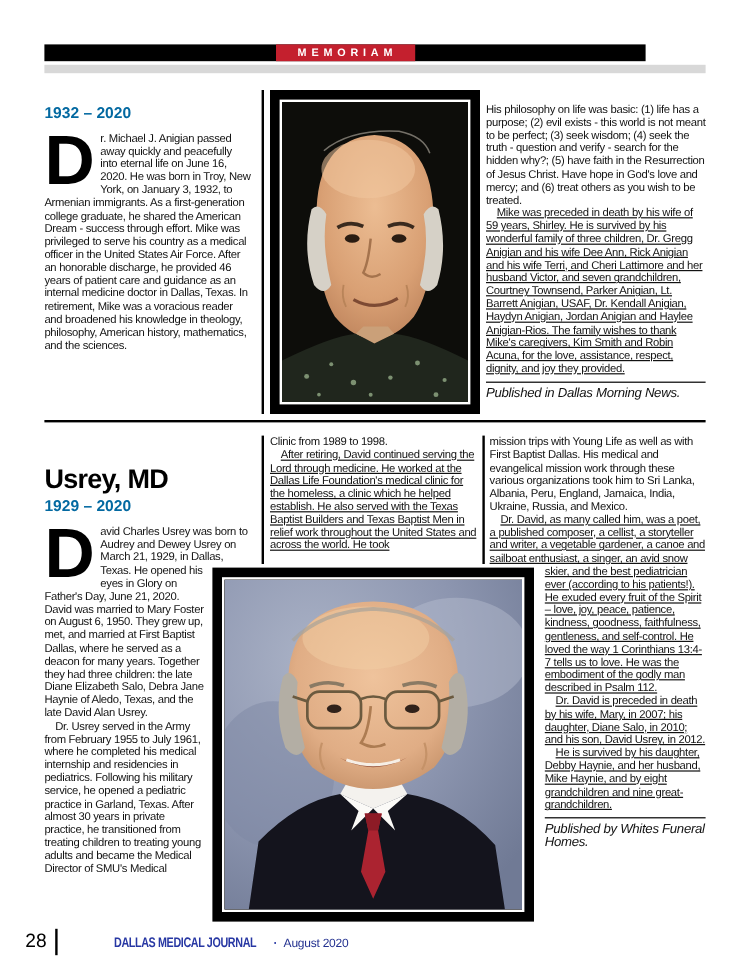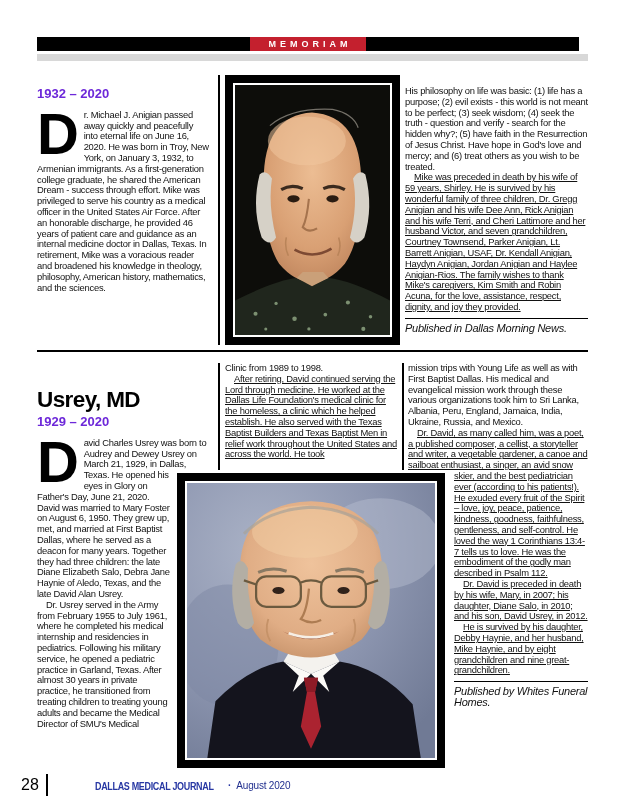--- a/index.html
+++ b/index.html
@@ -1,30 +1,30 @@
 <!DOCTYPE html>
 <html><head>
 <meta charset="utf-8">
 <style>
   html,body{margin:0;padding:0;background:#ffffff;}
   body{width:625px;height:808px;position:relative;overflow:hidden;
        font-family:"Liberation Sans", sans-serif;color:#121212;}
   .abs{position:absolute;}
 
   
-  .bar-black{left:37px;top:37px;width:542px;height:14px;background:#000;}
+  .bar-black{left:37px;top:37px;width:501px;height:14px;background:#000;}
   .memoriam-badge{left:50%;top:0;transform:translateX(-50%);width:116px;height:14px;
     background:#C4202E;color:#fff;font-size:9px;font-weight:bold;line-height:14px;
     text-align:center;letter-spacing:4px;text-indent:4px;}
   .bar-gray{left:37px;top:54px;width:551px;height:7px;background:#d8d8d8;}
 
   
   .col{position:absolute;font-size:9.4px;line-height:10.8px;letter-spacing:-0.25px;}
   .obit-name{font-size:22.5px;line-height:25.5px;font-weight:bold;letter-spacing:-0.6px;color:#000;margin:0;}
-  .obit-years{font-size:13px;font-weight:bold;letter-spacing:0;margin:5px 0 0 0;color:#6d28d9;}
+  .obit-years{font-size:13px;font-weight:bold;letter-spacing:0;margin:5px 0 0 0;color:#0369a1;}
   .obit-body{margin:0;}
   .bp{margin:0;}
   .bp + .bp{text-indent:9px;text-decoration:underline;}
   .dropcap{float:left;font-weight:bold;font-size:58px;line-height:43px;height:43px;
     margin:2px 5px 0 0;color:#000;}
   .firstbody{margin-top:10px;}
 
   
   .vrule{width:2px;background:#000;}
   .section-divider{left:37px;top:350px;width:551px;height:2px;background:#000;}
@@ -37,21 +37,21 @@
   .photo-inner svg{display:block;width:100%;height:100%;}
 
   
   .wrap-spacer-right{float:right;width:36px;height:330px;shape-outside:inset(33px 0 0 0);}
   .wrap-spacer-left{float:left;width:46px;height:405px;shape-outside:inset(108px 0 0 0);}
   .indented{margin-left:46px;}
 
   
   .footer-pagenum{left:21px;top:776px;font-size:16px;font-weight:normal;color:#000;}
   .footer-rule{left:46px;top:774px;width:2px;height:22px;background:#000;}
-  .footer-brand{left:55px;top:780px;display:flex;align-items:flex-start;gap:5px;padding-left:40px;}
+  .footer-brand{left:55px;top:780px;display:flex;align-items:flex-end;gap:5px;padding-left:40px;}
   .journal-title{font-size:11.5px;font-weight:bold;color:#2737A3;letter-spacing:-0.4px;
     transform:scaleX(0.78);transform-origin:left center;white-space:nowrap;}
   .footer-dot{color:#2737A3;font-weight:bold;font-size:10px;margin-left:-24px;}
   .issue-date{font-size:10px;font-weight:normal;color:#22308F;letter-spacing:-0.2px;}
 </style>
 </head>
 <body>
 
 <div class="abs bar-black">
   <div class="abs memoriam-badge">

